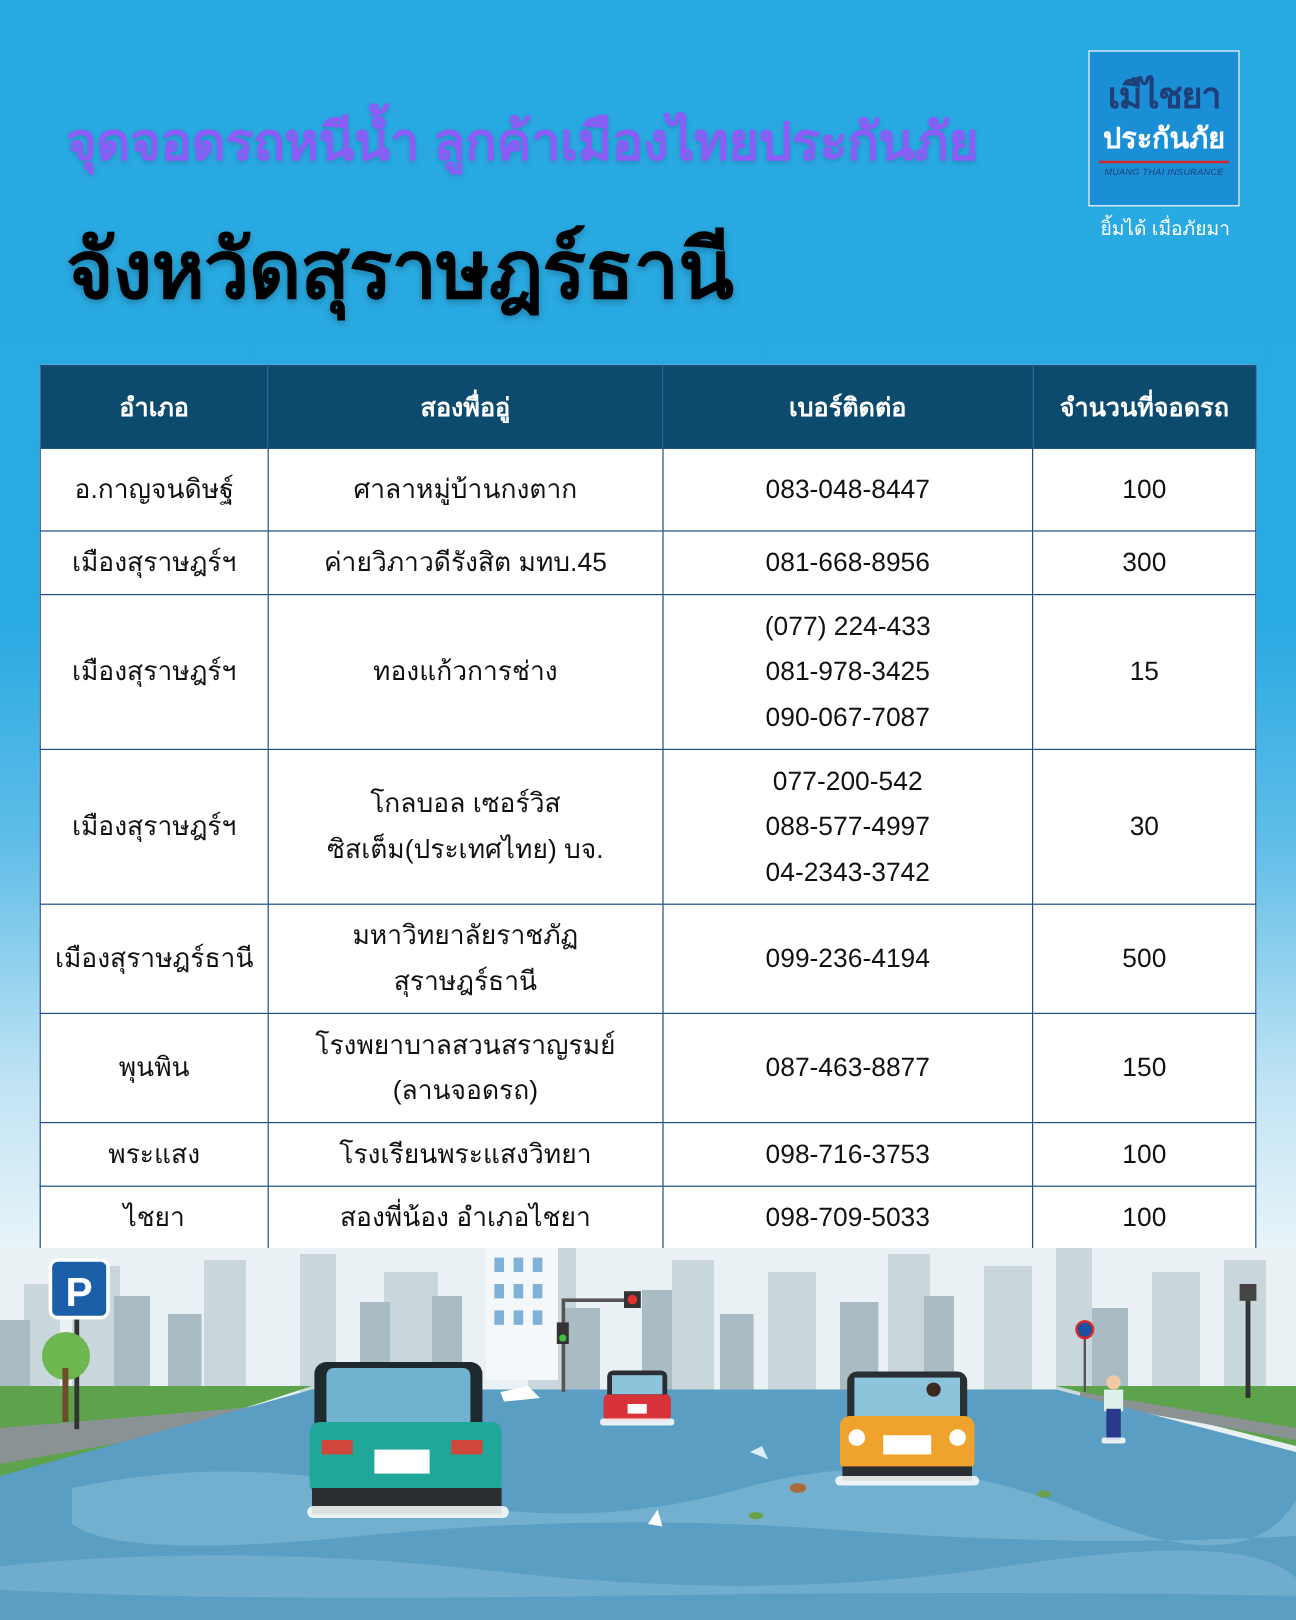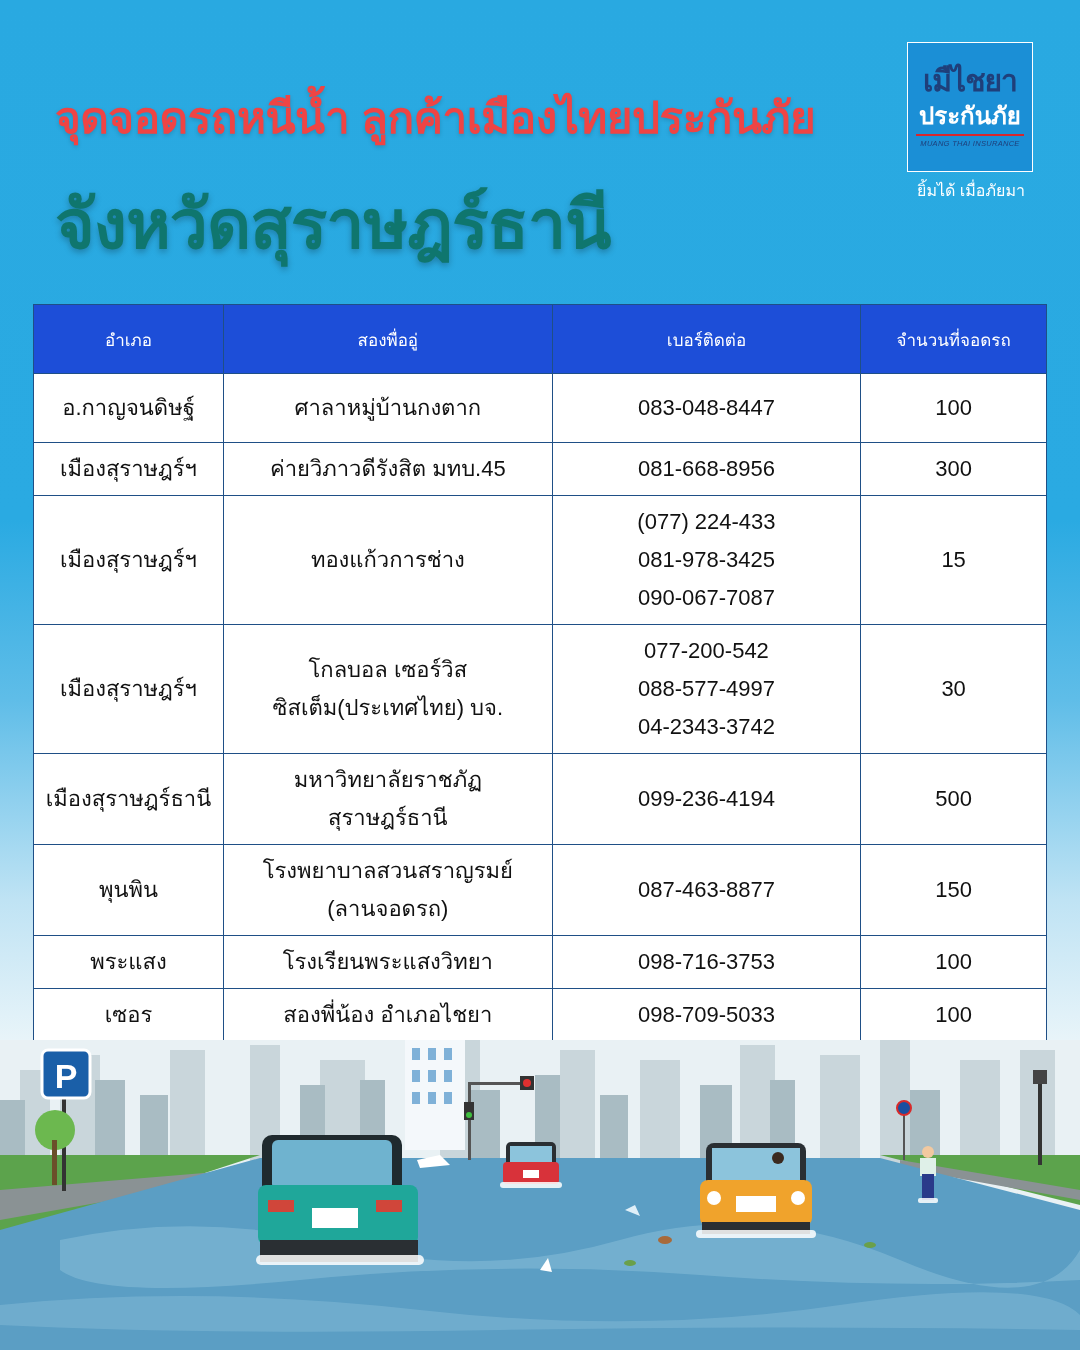--- a/index.html
+++ b/index.html
@@ -4,27 +4,27 @@
 <style>
   * { box-sizing: border-box; margin: 0; padding: 0; }
   html, body { width: 1080px; height: 1350px; overflow: hidden; }
   body {
     font-family: "Liberation Sans", "DejaVu Sans", sans-serif;
     position: relative;
     background: linear-gradient(180deg, #29a9e1 0px, #2aaae2 520px, #5fbde8 700px, #bfe3f4 900px, #e8f4f9 1040px, #eef3f5 1350px);
   }
   .title-line1 {
     position: absolute; left: 55px; top: 82px;
-    font-size: 44px; font-weight: bold; color: #ef4444;
+    font-size: 44px; font-weight: bold; color: #8b5cf6;
     letter-spacing: -0.5px;
     text-shadow: 0 2px 4px rgba(0,0,0,0.15);
   }
   .title-line2 {
     position: absolute; left: 55px; top: 170px;
-    font-size: 68px; font-weight: bold; color: #0f766e;
+    font-size: 68px; font-weight: bold; color: #000000;
     letter-spacing: -1px;
     text-shadow: 0 3px 6px rgba(0,0,0,0.25);
   }
   .logo-box {
     position: absolute; left: 907px; top: 42px; width: 126px; height: 130px;
     background: #1b8fd6; border: 1.5px solid #ffffff;
     display: flex; flex-direction: column; align-items: center; justify-content: center;
   }
   .logo-main {
     font-size: 30px; font-weight: bold; color: #1f3f7a; line-height: 1;
@@ -39,22 +39,22 @@
     position: absolute; left: 905px; top: 178px; width: 132px; text-align: center;
     font-size: 16px; color: #ffffff;
   }
 
   table.parking {
     position: absolute; left: 33px; top: 304px; width: 1014px;
     border-collapse: collapse; background: #ffffff;
     font-size: 22px; color: #111111;
   }
   table.parking th {
-    background: #1d4ed8; color: #ffffff; font-weight: normal;
-    height: 69px; font-size: 17px;
+    background: #0c4a6e; color: #ffffff; font-weight: bold;
+    height: 69px; font-size: 21px;
     border: 1.5px solid #1f4f86;
   }
   table.parking td {
     border: 1.5px solid #1f4f86;
     text-align: center; vertical-align: middle;
     line-height: 38px; padding: 0 2px;
   }
   .col1 { width: 190px; }
   .col2 { width: 329px; }
   .col3 { width: 309px; }
@@ -161,21 +161,21 @@
       <td>พระแสง</td>
       <td>
           <div>โรงเรียนพระแสงวิทยา</div>
         </td>
       <td>
           <div>098-716-3753</div>
         </td>
       <td>100</td>
     </tr>
     <tr style="height:53px">
-      <td>เซอร</td>
+      <td>ไชยา</td>
       <td>
           <div>สองพี่น้อง อำเภอไชยา</div>
         </td>
       <td>
           <div>098-709-5033</div>
         </td>
       <td>100</td>
     </tr>
   </tbody>
 </table>

